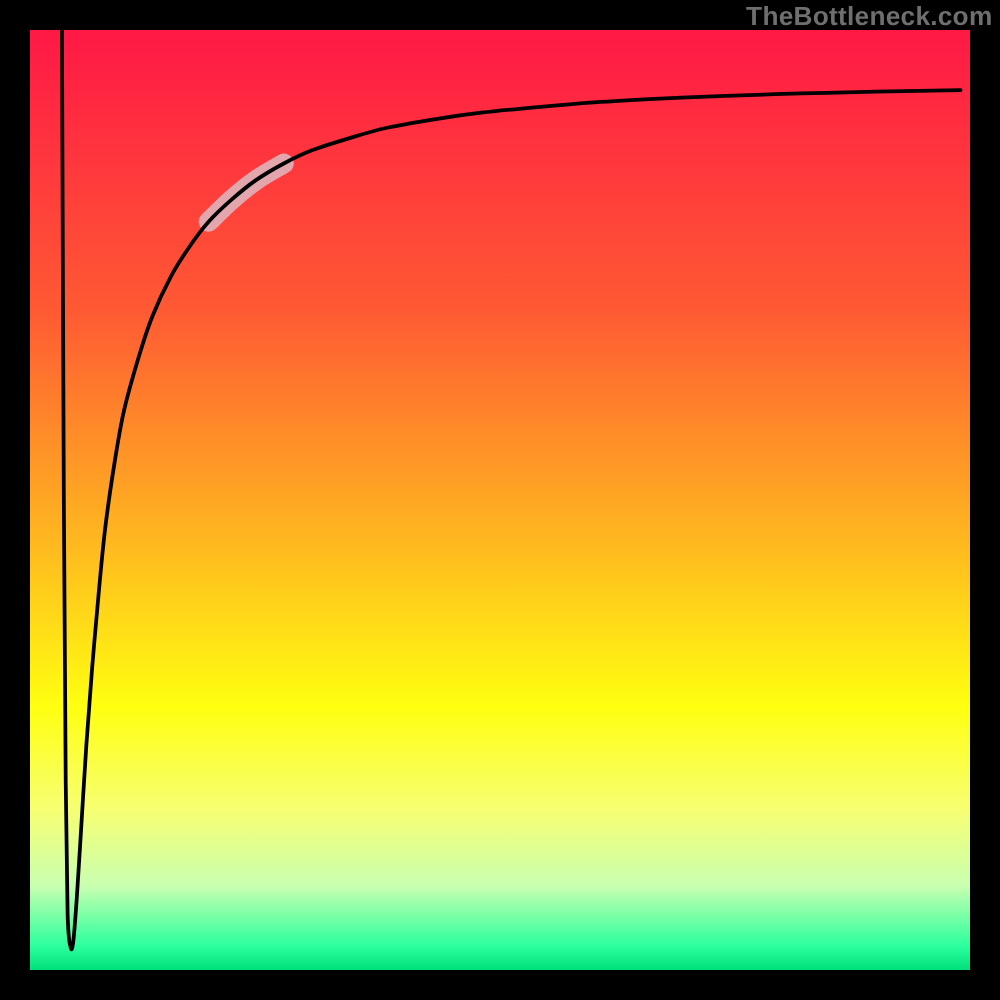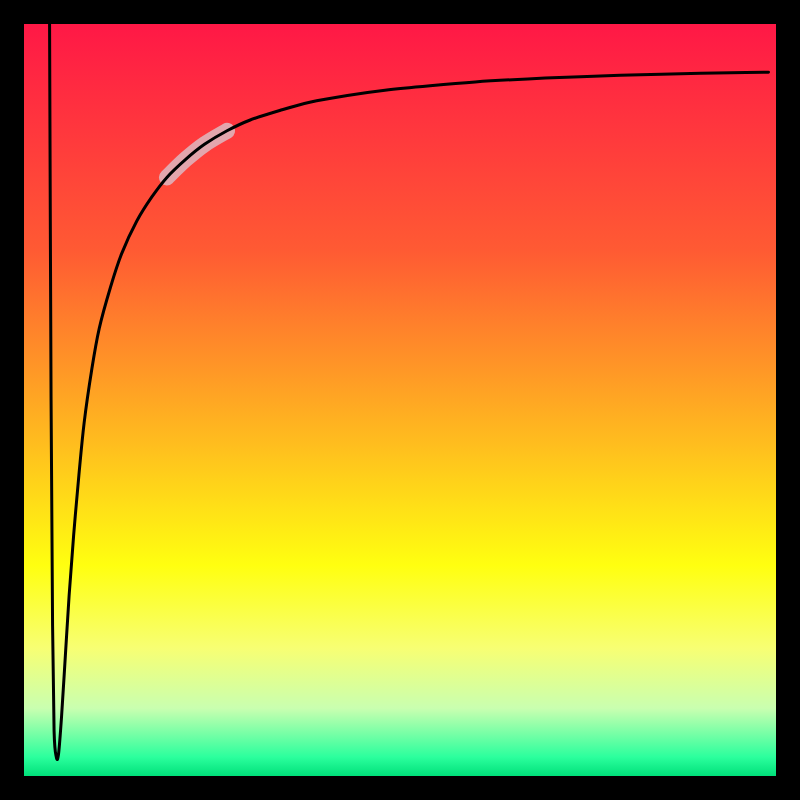--- a/index.html
+++ b/index.html
@@ -50,13 +50,14 @@
 
     <rect id="bg-rect" x="24" y="24" width="752" height="752" fill="url(#bg-grad)"></rect>
 
     <path id="highlight-path" fill="none" stroke="#e3a6ad" stroke-width="16" stroke-linecap="round" clip-path="url(#plot-clip)" d="M 166.88 177.40800000000004 C 170.01333333333332 174.40000000000003 179.41333333333336 164.8746666666667 185.68 159.36000000000004 C 191.94666666666666 153.84533333333337 197.58666666666664 149.08266666666668 204.48 144.32000000000002 C 211.37333333333333 139.55733333333336 223.28000000000003 133.04 227.04000000000002 130.784"></path>
 
     <path id="curve-path" fill="none" stroke="#000000" stroke-width="3" stroke-linejoin="round" stroke-linecap="round" clip-path="url(#plot-clip)" d="M 49.568 24 C 49.818666666666665 86.66666666666666 50.57066666666667 299.73333333333335 51.072 400 C 51.57333333333334 500.26666666666665 52.074666666666666 570.4533333333334 52.576 625.6 C 53.077333333333335 680.7466666666667 53.45333333333333 708.9466666666667 54.08 730.88 C 54.70666666666666 752.8133333333333 55.583999999999996 753.4399999999999 56.336 757.1999999999999 C 57.088 760.9599999999999 57.714666666666666 760.3333333333333 58.592 753.4399999999999 C 59.46933333333333 746.5466666666666 60.472 732.1333333333333 61.6 715.84 C 62.728 699.5466666666667 64.10666666666667 675.7333333333333 65.36 655.68 C 66.61333333333333 635.6266666666666 67.74133333333333 615.5733333333333 69.12 595.52 C 70.49866666666668 575.4666666666667 72.00266666666667 555.4133333333332 73.632 535.3599999999999 C 75.26133333333334 515.3066666666666 77.14133333333332 494 78.89599999999999 475.2 C 80.65066666666665 456.4 82.02933333333333 440.1066666666667 84.16 422.56 C 86.29066666666667 405.0133333333333 89.17333333333332 385.58666666666664 91.67999999999999 369.91999999999996 C 94.18666666666667 354.2533333333333 96.06666666666666 342.3466666666667 99.2 328.56 C 102.33333333333334 314.7733333333333 106.72 299.7333333333333 110.48 287.2 C 114.24000000000001 274.6666666666667 117.37333333333333 264.38933333333335 121.76 253.36000000000004 C 126.14666666666668 242.3306666666667 131.7866666666667 230.424 136.8 221.024 C 141.81333333333333 211.624 146.82666666666668 204.2293333333333 151.84 196.95999999999998 C 156.85333333333332 189.69066666666666 161.24 183.6746666666667 166.88 177.40800000000004 C 172.51999999999998 171.1413333333334 179.41333333333336 164.8746666666667 185.68 159.36000000000004 C 191.94666666666666 153.84533333333337 197.58666666666664 149.08266666666668 204.48 144.32000000000002 C 211.37333333333333 139.55733333333336 219.52 134.79466666666667 227.04000000000002 130.784 C 234.56000000000003 126.77333333333333 240.82666666666665 123.64 249.6 120.256 C 258.37333333333333 116.872 269.65333333333336 113.48799999999997 279.68 110.47999999999999 C 289.70666666666665 107.47200000000001 298.48 104.71466666666674 309.76 102.20800000000007 C 321.03999999999996 99.7013333333334 334.8266666666667 97.44533333333334 347.36 95.43999999999998 C 359.8933333333333 93.43466666666663 371.1733333333333 91.8053333333333 384.96 90.17599999999997 C 398.74666666666667 88.54666666666665 415.04 87.04266666666672 430.08000000000004 85.66400000000006 C 445.12000000000006 84.2853333333334 458.90666666666664 83.03200000000007 475.2 81.90400000000005 C 491.49333333333334 80.77600000000004 510.29333333333335 79.77333333333331 527.84 78.89599999999996 C 545.3866666666667 78.0186666666666 561.6800000000001 77.32933333333328 580.48 76.63999999999996 C 599.28 75.95066666666663 620.5866666666666 75.324 640.64 74.76 C 660.6933333333334 74.19600000000001 683.2533333333334 73.632 700.8000000000001 73.256 C 718.3466666666667 72.88 734.64 72.692 745.92 72.504 C 757.1999999999999 72.31600000000002 764.72 72.1906666666667 768.48 72.12800000000004"></path>
 
     <rect id="frame-rect" x="12" y="12" width="776" height="776" fill="none" stroke="#000000" stroke-width="24"></rect>
   </svg>
 
+  <div class="watermark">TheBottleneck.com</div>
 </div>
 
 </body></html>

